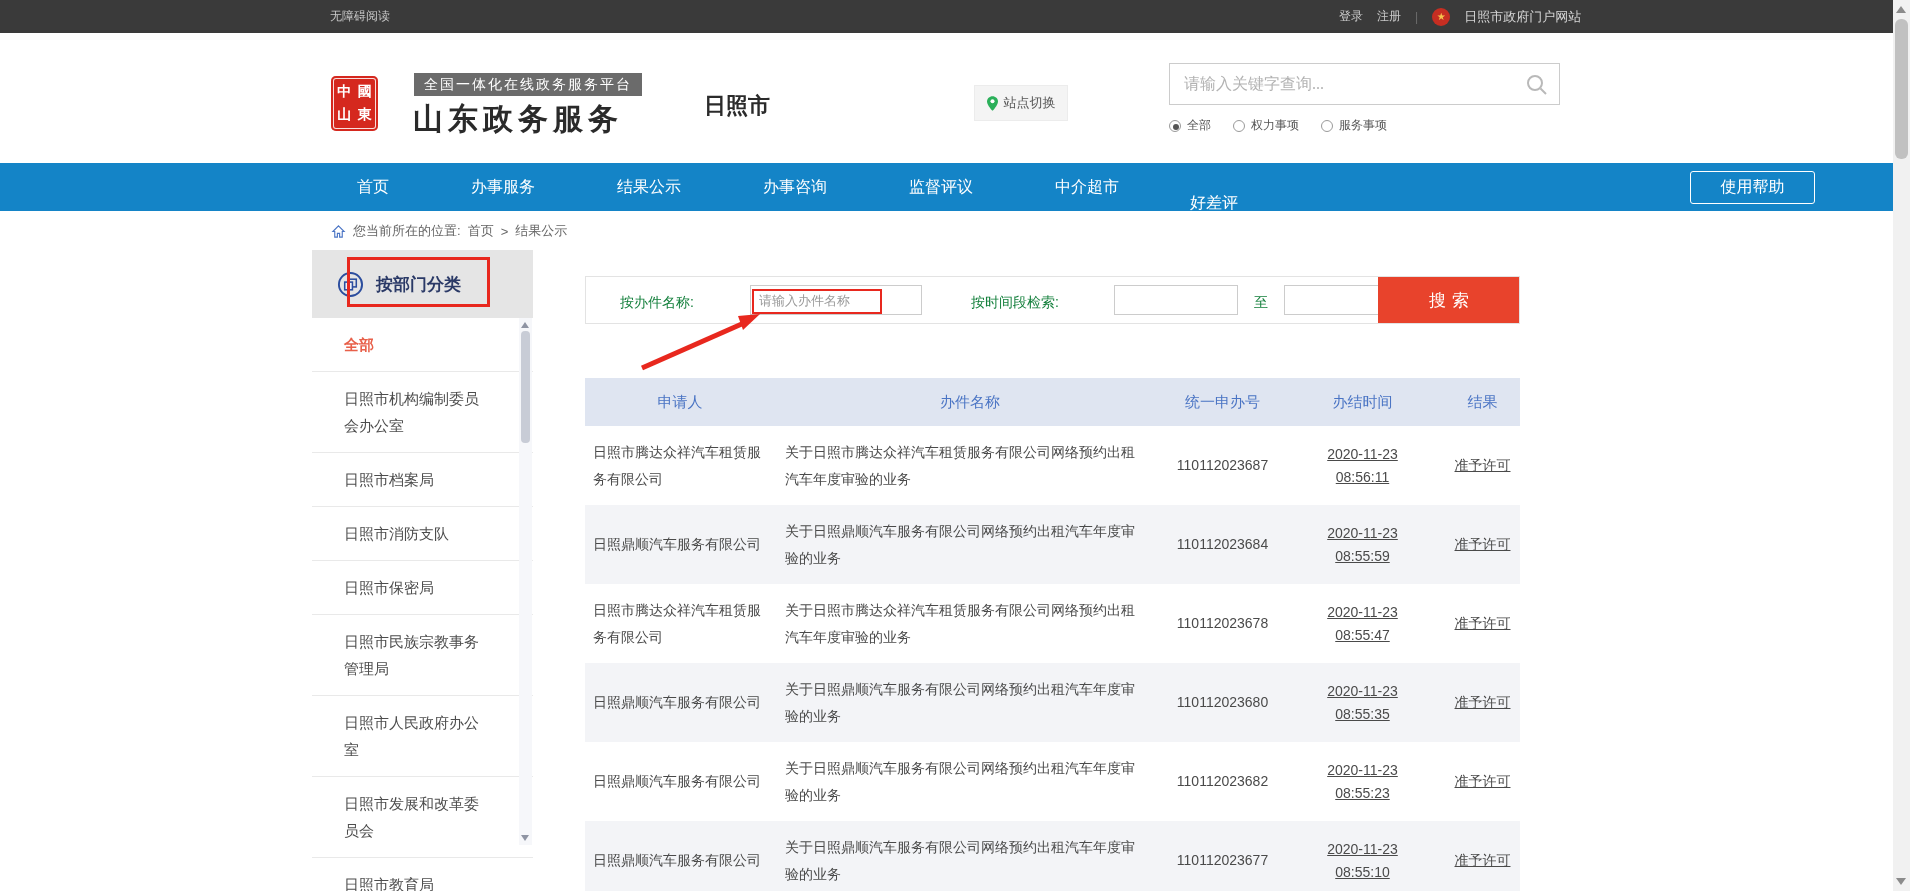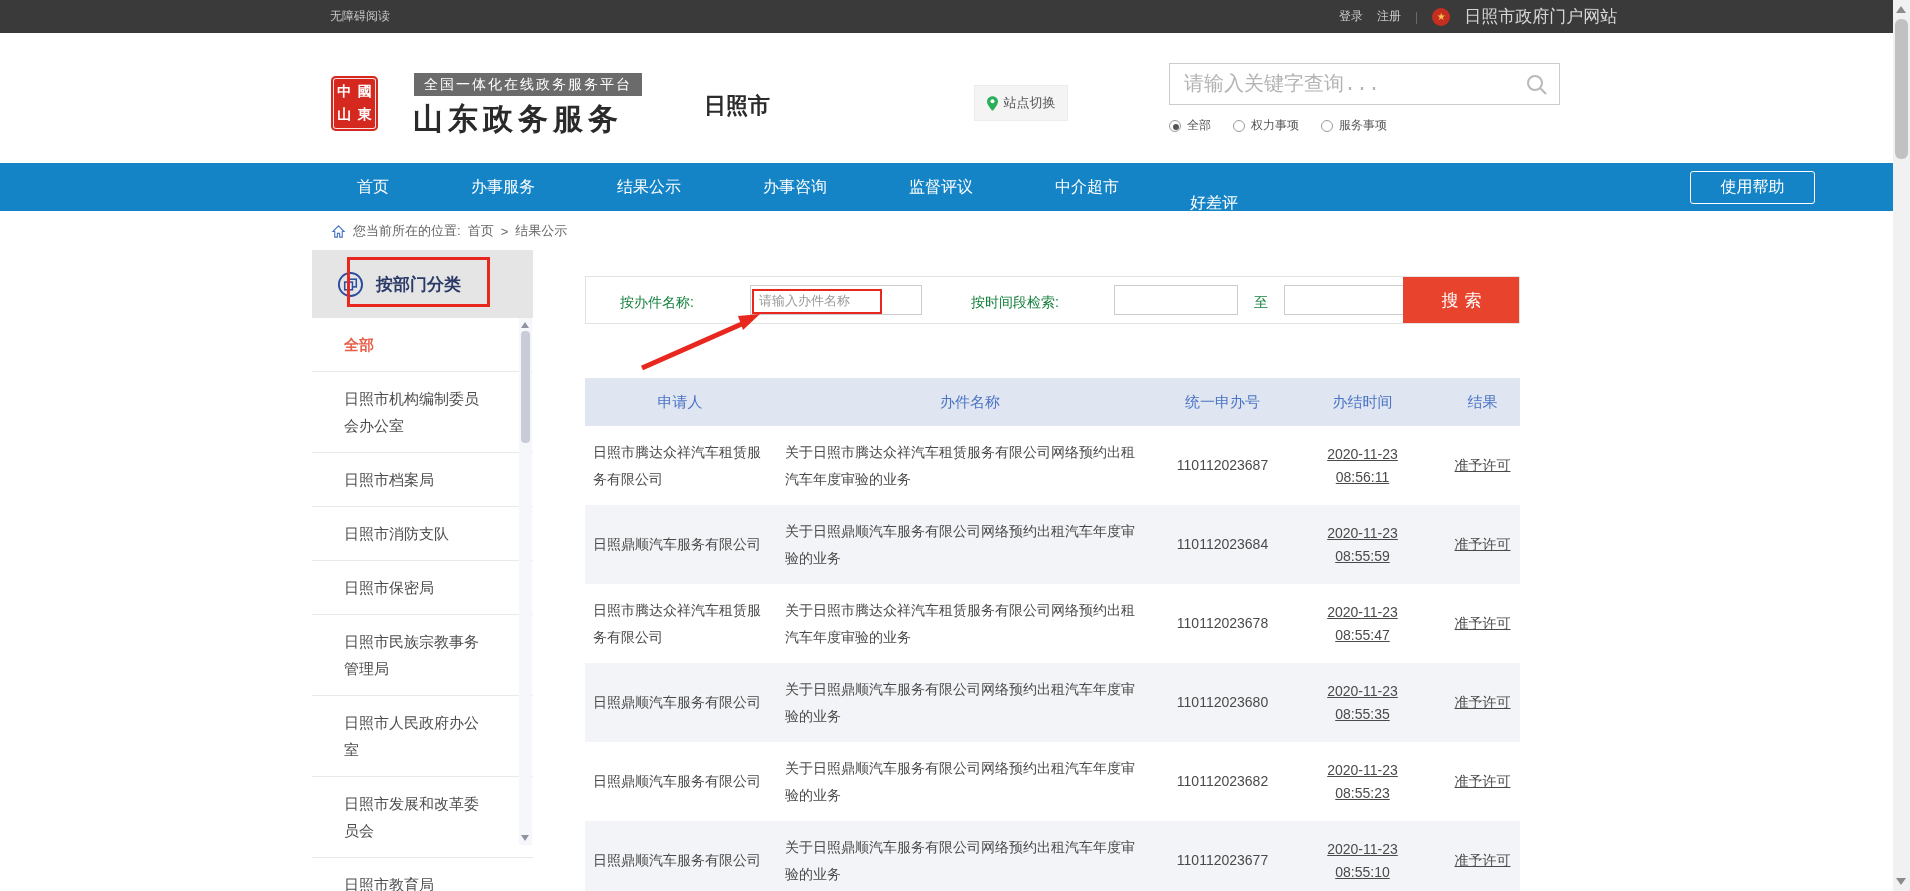--- a/index.html
+++ b/index.html
@@ -7,37 +7,37 @@
   body { position:relative; background:#fff; font-family:"Liberation Sans","DejaVu Sans",sans-serif; color:#333; }
 
   
   .topbar { position:absolute; left:0; top:0; width:1893px; height:33px; background:#3a3a3a;
             display:flex; align-items:center; font-size:12px; color:#c9c9c9; }
   .topbar-access { position:absolute; left:330px; cursor:pointer; }
   .topbar-right { position:absolute; left:1309px; display:flex; align-items:center; gap:14px;margin-left:30px; }
   .topbar-right .sep { color:#6d6d6d; }
   .emblem { width:18px; height:18px; border-radius:50%; background:#c62e22;
             display:flex; align-items:center; justify-content:center; color:#f6c34c; font-size:10px; line-height:1; }
-  .portal-name { color:#d6d6d6; font-size:17px; }
+  .portal-name { color:#d6d6d6; font-size:13px; }
 
   
   .header { position:absolute; left:0; top:33px; width:1893px; height:130px; background:#fff; }
   .seal { position:absolute; left:331px; top:43px; width:47px; height:55px; background:#d5281e; border-radius:5px;
           box-shadow:inset 0 0 0 2px #d5281e, inset 0 0 0 3px rgba(255,255,255,.85);
           display:grid; grid-template-columns:1fr 1fr; align-items:center; justify-items:center; padding:5px 3px; }
   .seal span { color:#fff; font-size:14px; font-weight:bold; font-family:"Liberation Serif","DejaVu Serif",serif; }
   .badge { position:absolute; left:414px; top:40px; height:23px; background:#6b6b6b; color:#fff;
            font-size:14px; letter-spacing:2px; display:flex; align-items:center; padding:0 10px; }
   .site-title { position:absolute; left:413px; top:66px; font-size:30px; font-weight:bold; color:#2a2a2a; letter-spacing:5px; }
   .city { position:absolute; left:704px; top:58px; font-size:22px; font-weight:bold; color:#2b2b2b; }
   .site-switch { position:absolute; left:974px; top:52px; width:94px; height:36px; background:#f4f4f4; border:1px solid #ececec;
                  display:flex; align-items:center; justify-content:center; gap:6px; font-size:13px; color:#555; cursor:pointer; }
   .search-box { position:absolute; left:1169px; top:30px; width:391px; height:42px; border:1px solid #ccc; background:#fff; }
   .search-box input { position:absolute; left:0; top:0; width:100%; height:100%; border:none; outline:none;
-                      padding:0 44px 0 14px; font-size:20px; color:#444; font-family:Liberation Mono, monospace; }
+                      padding:0 44px 0 14px; font-size:16px; color:#444; font-family:Liberation Serif, serif; }
   .search-box input::placeholder { color:#b3b3b3; }
   .search-box .mag { position:absolute; right:10px; top:9px; }
   .scope-row { position:absolute; left:1169px; top:84px; display:flex; align-items:center; gap:22px; font-size:12px; color:#555; }
   .scope { display:flex; align-items:center; gap:6px; cursor:pointer; }
   .radio-dot { width:12px; height:12px; border:1px solid #9a9a9a; border-radius:50%; background:#fff; position:relative; }
   .radio-dot.on::after { content:""; position:absolute; left:3px; top:3px; width:6px; height:6px; border-radius:50%; background:#555; }
 
   
   .nav { position:absolute; left:0; top:163px; width:1893px; height:48px; background:#1484c7; }
   .nav-items { position:absolute; left:316px; top:0; height:48px; display:flex; }
@@ -69,21 +69,21 @@
   
   .filter { position:absolute; left:585px; top:276px; width:935px; height:48px; border:1px solid #e3e3e3; background:#fff; }
   .filter .flabel { position:absolute; top:3px; height:46px; display:flex; align-items:center; font-size:14px; color:#15803d; }
   .fl-name { left:34px; } .fl-time { left:385px; } .fl-to { left:668px; }
   .finput { position:absolute; top:8px; height:30px; border:1px solid #ccc; background:#fff; font-size:13px; color:#444;
             padding:0 8px; outline:none; font-family:inherit; }
   .finput::placeholder { color:#9a9a9a; }
   .fi-name { left:164px; width:172px; }
   .fi-start { left:528px; width:124px; }
   .fi-end { left:698px; width:124px; }
-  .search-btn { position:absolute; right:0; top:0; width:116px; height:46px; background:#e8432c; color:#fff;
+  .search-btn { position:absolute; right:0; top:0; width:141px; height:46px; background:#e8432c; color:#fff;
                 font-size:17px; letter-spacing:6px; display:flex; align-items:center; justify-content:center; cursor:pointer;padding-left:7px; }
 
   
   .annot { position:absolute; border:3px solid #e8281e; pointer-events:none; }
   .annot-dept { left:347px; top:257px; width:143px; height:50px; }
   .annot-input { left:752px; top:289px; width:130px; height:25px; border-width:2px; }
   .annot-arrow { position:absolute; left:600px; top:300px; pointer-events:none; }
 
   
   .rtable { position:absolute; left:585px; top:378px; width:935px; }

